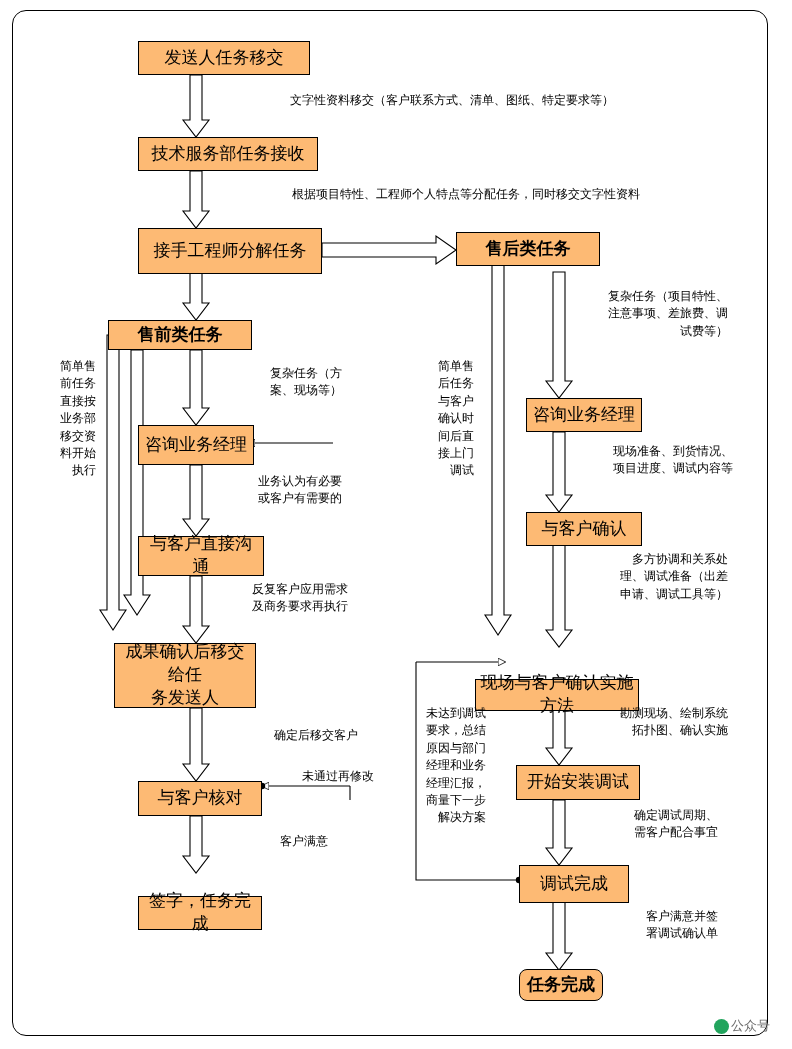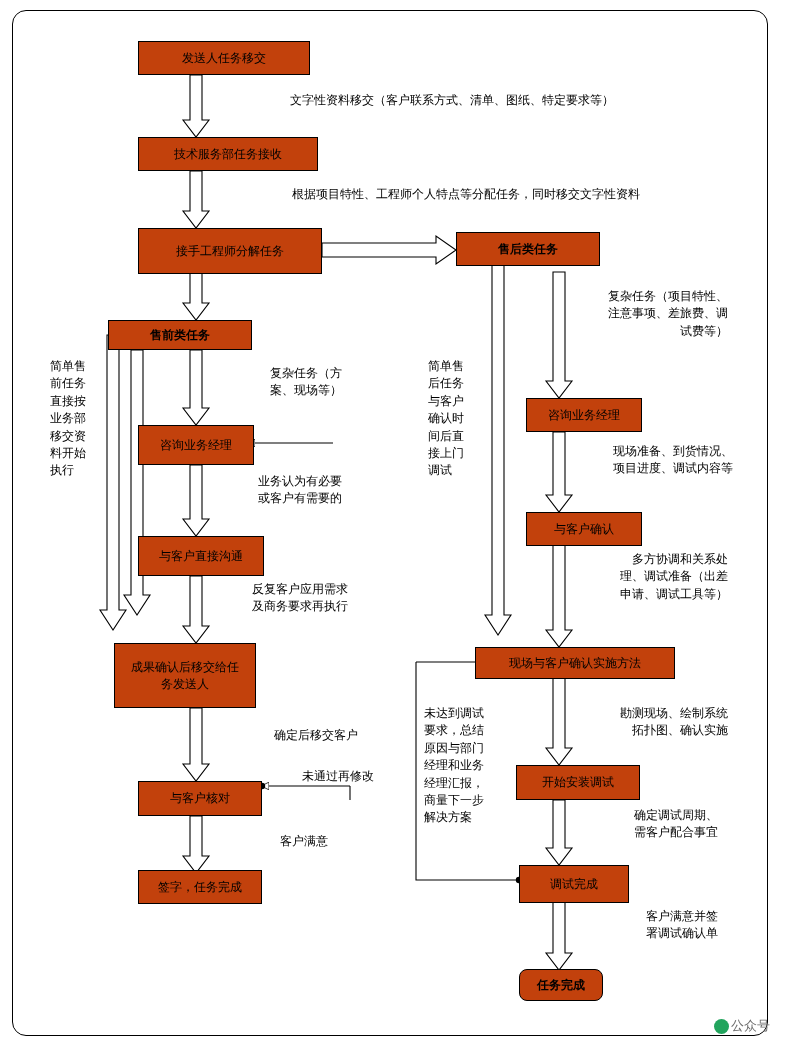--- a/index.html
+++ b/index.html
@@ -23,40 +23,40 @@
     top: 10px;
     width: 756px;
     height: 1026px;
     border: 1px solid #000;
     border-radius: 14px;
     background: #fff;
   }
   .node {
     position: absolute;
     border: 1px solid #000;
-    background: #c2410c;
+    background: #fdba74;
     display: flex;
     align-items: center;
     justify-content: center;
     text-align: center;
-    font-size: 12px;
+    font-size: 17px;
     line-height: 1.35;
     padding: 2px 4px;
     white-space: pre-line;
   }
   .node.bold { font-weight: bold; }
   .node.rounded { border-radius: 8px; }
   .lbl {
     position: absolute;
     font-size: 12px;
     line-height: 1.45;
     white-space: pre-line;
     text-align: right;
   }
-  .lbl.center { text-align: left; }
+  .lbl.center { text-align: right; }
   svg.overlay {
     position: absolute;
     left: 0; top: 0;
     width: 792px; height: 1049px;
     pointer-events: none;
   }
   .wm {
     position: absolute;
     right: 22px;
     bottom: 14px;
@@ -159,27 +159,27 @@
 
   <div class="node" style="left:138px; top:425px; width:116px; height:40px;">咨询业务经理</div>
 
   <div class="node" style="left:138px; top:536px; width:126px; height:40px;">与客户直接沟通</div>
 
   <div class="node" style="left:114px; top:643px; width:142px; height:65px;">成果确认后移交给任
 务发送人</div>
 
   <div class="node" style="left:138px; top:781px; width:124px; height:35px;">与客户核对</div>
 
-  <div class="node" style="left:138px; top:870px; width:124px; height:34px;">签字，任务完成</div>
+  <div class="node" style="left:138px; top:896px; width:124px; height:34px;">签字，任务完成</div>
 
   <div class="node" style="left:526px; top:398px; width:116px; height:34px;">咨询业务经理</div>
 
   <div class="node" style="left:526px; top:512px; width:116px; height:34px;">与客户确认</div>
 
-  <div class="node" style="left:475px; top:647px; width:200px; height:32px;">现场与客户确认实施方法</div>
+  <div class="node" style="left:475px; top:679px; width:164px; height:32px;">现场与客户确认实施方法</div>
 
   <div class="node" style="left:516px; top:765px; width:124px; height:35px;">开始安装调试</div>
 
   <div class="node" style="left:519px; top:865px; width:110px; height:38px;">调试完成</div>
 
   <div class="node bold rounded" style="left:519px; top:969px; width:84px; height:32px;">任务完成</div>
 
   <div class="lbl" style="left:214px; top:92px; width:400px;">文字性资料移交（客户联系方式、清单、图纸、特定要求等）</div>
 
   <div class="lbl" style="left:210px; top:186px; width:430px;">根据项目特性、工程师个人特点等分配任务，同时移交文字性资料</div>

